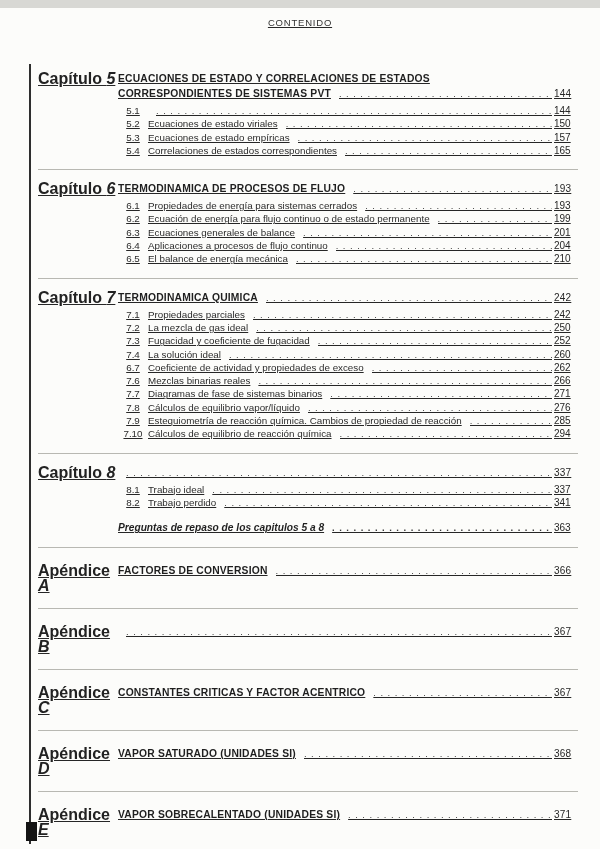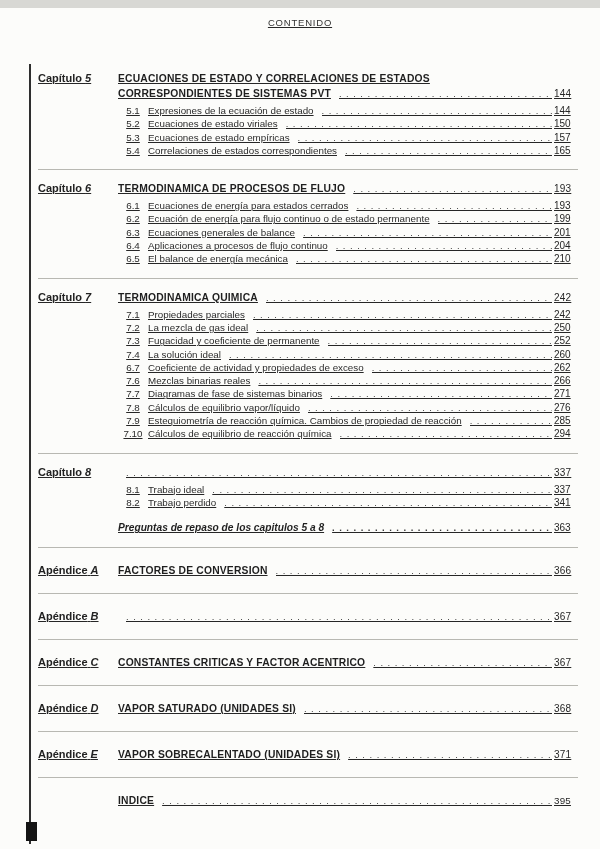--- a/index.html
+++ b/index.html
@@ -26,21 +26,21 @@
   .content {
     padding:30px 22px 0 38px;
     box-sizing:border-box;
   }
   .section { padding:11px 0 12px; }
   .section.appendix { padding:15px 0; }
   .row { display:flex; align-items:flex-start; }
   .col-label {
     width:80px; flex:0 0 80px;
     font-weight:bold;
-    font-size:11px;
+    font-size:16px;
     line-height:15px;
     color:#222;
   }
   .col-label .label-num { font-style:italic; }
   .col-main { flex:1 1 auto; min-width:0; }
   .title-line {
     font-weight:bold;
     font-size:10.3px;
     line-height:15px;
     letter-spacing:0.2px;
@@ -119,21 +119,20 @@
           <div class="col-main">
             <div class="title-line">ECUACIONES DE ESTADO Y CORRELACIONES DE ESTADOS</div>
             <div class="title-line flexline">
               <span class="t">CORRESPONDIENTES DE SISTEMAS PVT</span>
               <span class="leader">........................................................................................................................................................................................................</span>
               <span class="page-num">144</span>
             </div>
             <div class="items">
               <div class="row item flexline">
                 <span class="inum">5.1</span>
-                <span class="ititle">Expresiones de la ecuación de estado</span>
                 <span class="leader">........................................................................................................................................................................................................</span>
                 <span class="page-num">144</span>
               </div>
               <div class="row item flexline">
                 <span class="inum">5.2</span>
                 <span class="ititle">Ecuaciones de estado viriales</span>
                 <span class="leader">........................................................................................................................................................................................................</span>
                 <span class="page-num">150</span>
               </div>
               <div class="row item flexline">
@@ -158,21 +157,21 @@
           <div class="col-label"><span>Capítulo</span> <span class="label-num">6</span></div>
           <div class="col-main">
             <div class="title-line flexline">
               <span class="t">TERMODINAMICA DE PROCESOS DE FLUJO</span>
               <span class="leader">........................................................................................................................................................................................................</span>
               <span class="page-num">193</span>
             </div>
             <div class="items">
               <div class="row item flexline">
                 <span class="inum">6.1</span>
-                <span class="ititle">Ecuaciones de energía para estados cerrados</span>
+                <span class="ititle">Propiedades de energía para sistemas cerrados</span>
                 <span class="leader">........................................................................................................................................................................................................</span>
                 <span class="page-num">193</span>
               </div>
               <div class="row item flexline">
                 <span class="inum">6.2</span>
                 <span class="ititle">Ecuación de energía para flujo continuo o de estado permanente</span>
                 <span class="leader">........................................................................................................................................................................................................</span>
                 <span class="page-num">199</span>
               </div>
               <div class="row item flexline">
@@ -215,21 +214,21 @@
                 <span class="page-num">242</span>
               </div>
               <div class="row item flexline">
                 <span class="inum">7.2</span>
                 <span class="ititle">La mezcla de gas ideal</span>
                 <span class="leader">........................................................................................................................................................................................................</span>
                 <span class="page-num">250</span>
               </div>
               <div class="row item flexline">
                 <span class="inum">7.3</span>
-                <span class="ititle">Fugacidad y coeficiente de permanente</span>
+                <span class="ititle">Fugacidad y coeficiente de fugacidad</span>
                 <span class="leader">........................................................................................................................................................................................................</span>
                 <span class="page-num">252</span>
               </div>
               <div class="row item flexline">
                 <span class="inum">7.4</span>
                 <span class="ititle">La solución ideal</span>
                 <span class="leader">........................................................................................................................................................................................................</span>
                 <span class="page-num">260</span>
               </div>
               <div class="row item flexline">

